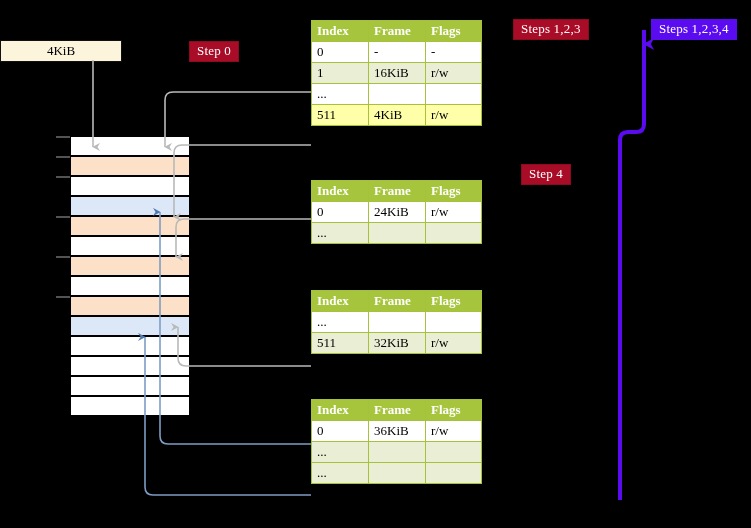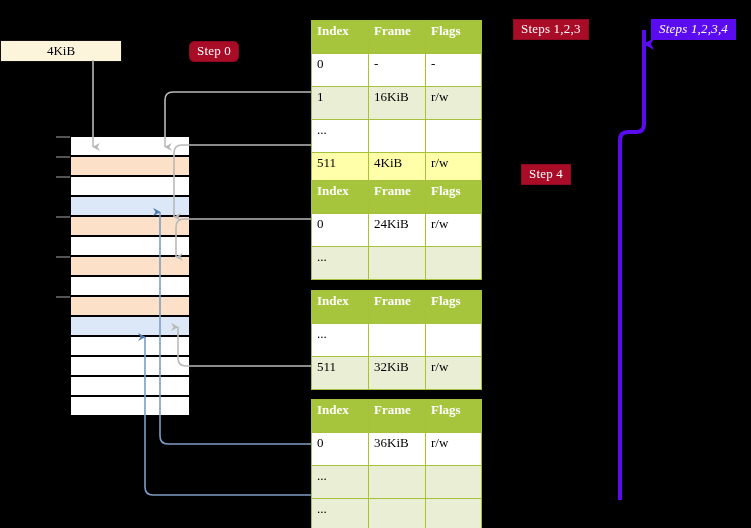--- a/index.html
+++ b/index.html
@@ -20,21 +20,21 @@
   
   .mem{position:absolute;left:70px;top:136px;width:120px;height:280px;}
   .mem .cell{position:absolute;left:0;width:120px;height:20px;
              border:1px solid #000;box-sizing:border-box;background:#ffffff;}
   .mem .cell.orange{background:#fde0c8;}
   .mem .cell.blue{background:#dce8f7;}
 
   
   .ptable{position:absolute;border-collapse:collapse;
           font-size:13px;color:#000;background:#e9eed4;}
-  .ptable td,.ptable th{border:1px solid #a6c13b;padding:2px 5px 14px 5px;
+  .ptable td,.ptable th{border:1px solid #a6c13b;padding:2px 5px 2px 5px;
             height:20px;box-sizing:border-box;text-align:left;font-weight:normal;margin-top:28px;}
   .ptable th{background:#a6c53d;color:#ffffff;font-weight:bold;font-size:13px;}
   .ptable td.c-index{width:57px;}
   .ptable td.c-frame{width:57px;}
   .ptable td.c-flags{width:56px;}
   .ptable tr.white td{background:#ffffff;}
   .ptable tr.tint td{background:#e9eed4;}
   .ptable tr.hl td{background:#ffffaa;}
   .ptable td.empty{color:transparent;}
 
@@ -44,27 +44,27 @@
 </style>
 </head>
 <body>
 
 <div class="canvas">
 
   <div class="kib-box" style="left:0px;top:40px;width:120px;height:20px;line-height:19px;">
     <span>4KiB</span>
   </div>
 
-  <div class="badge red" style="left:189px;top:41px;border-radius:6px;">
+  <div class="badge red" style="left:189px;top:41px;">
     <span>Step 0</span>
   </div>
   <div class="badge red" style="left:513px;top:19px;">
     <span>Steps 1,2,3</span>
   </div>
-  <div class="badge blue" style="left:651px;top:19px;font-style:italic;">
+  <div class="badge blue" style="left:651px;top:19px;">
     <span>Steps 1,2,3,4</span>
   </div>
   <div class="badge red" style="left:521px;top:164px;">
     <span>Step 4</span>
   </div>
 
   <div class="mem" id="mem-column">
       <div class="cell" style="top: 0px;"></div>
       <div class="cell orange" style="top: 20px;"></div>
       <div class="cell" style="top: 40px;"></div>

